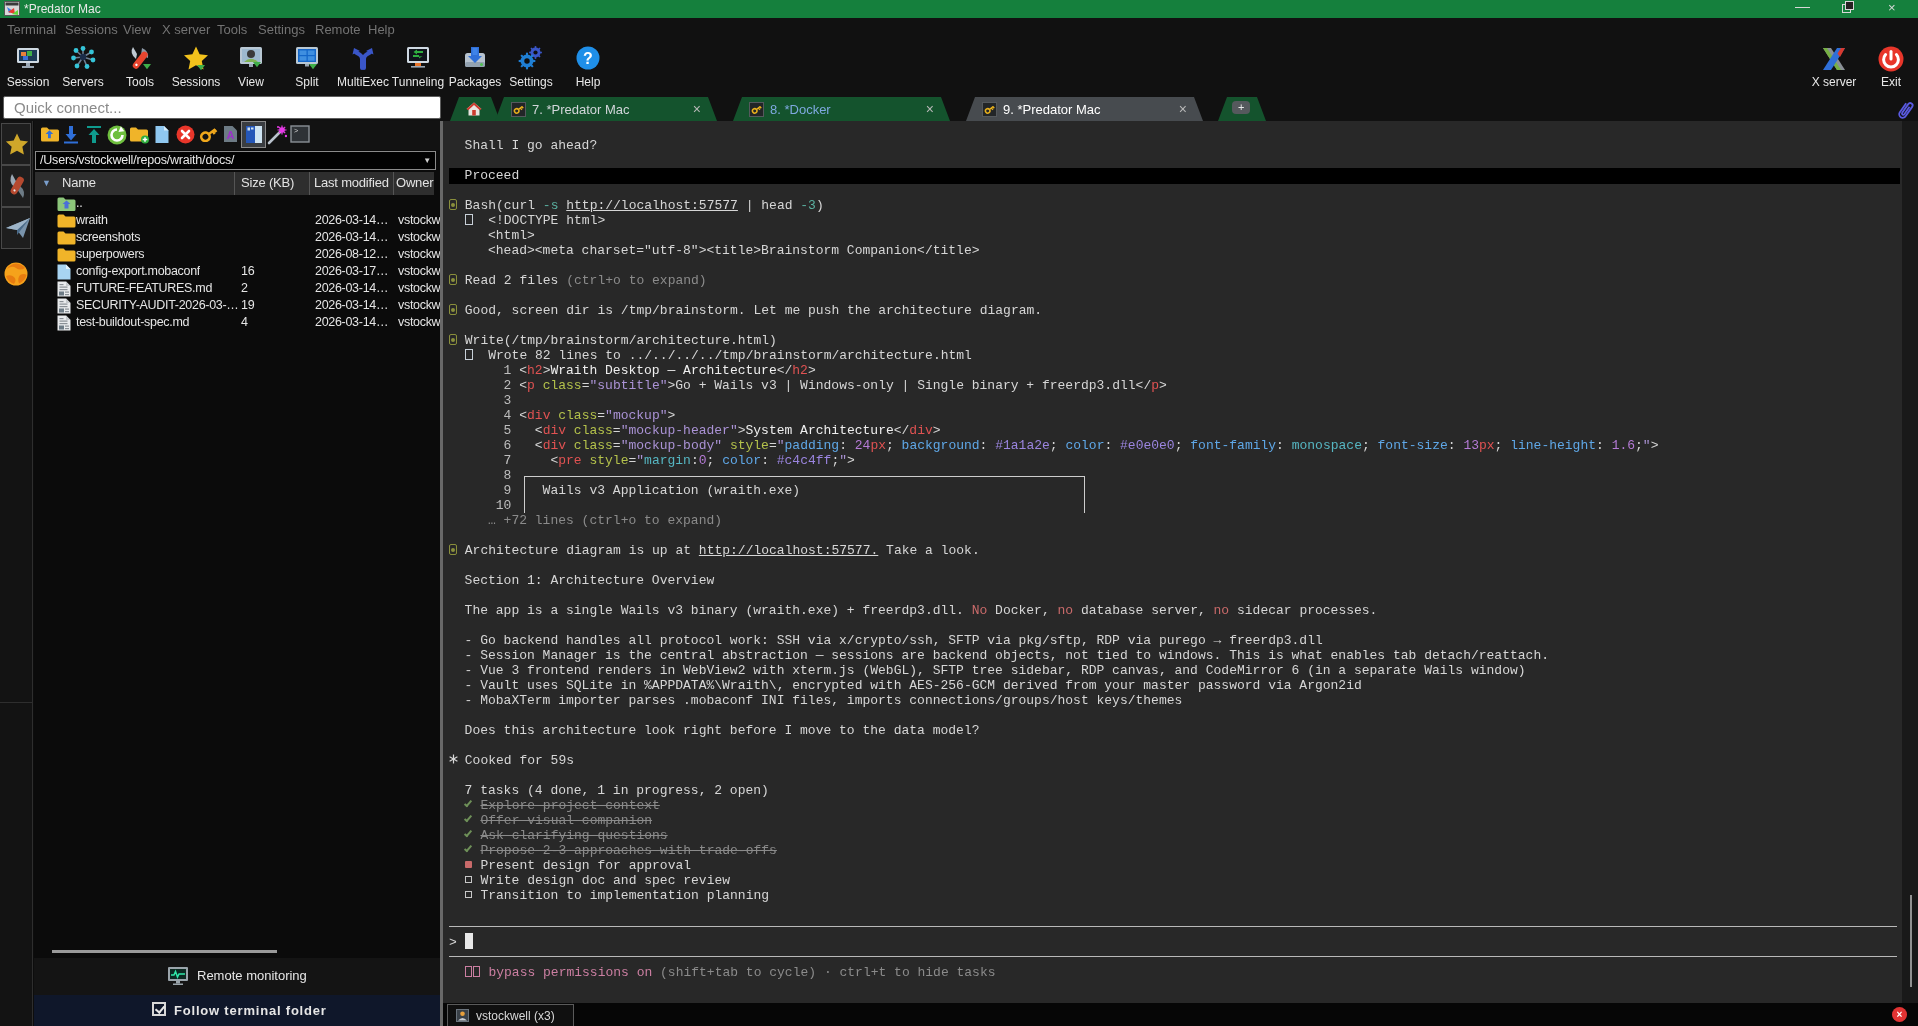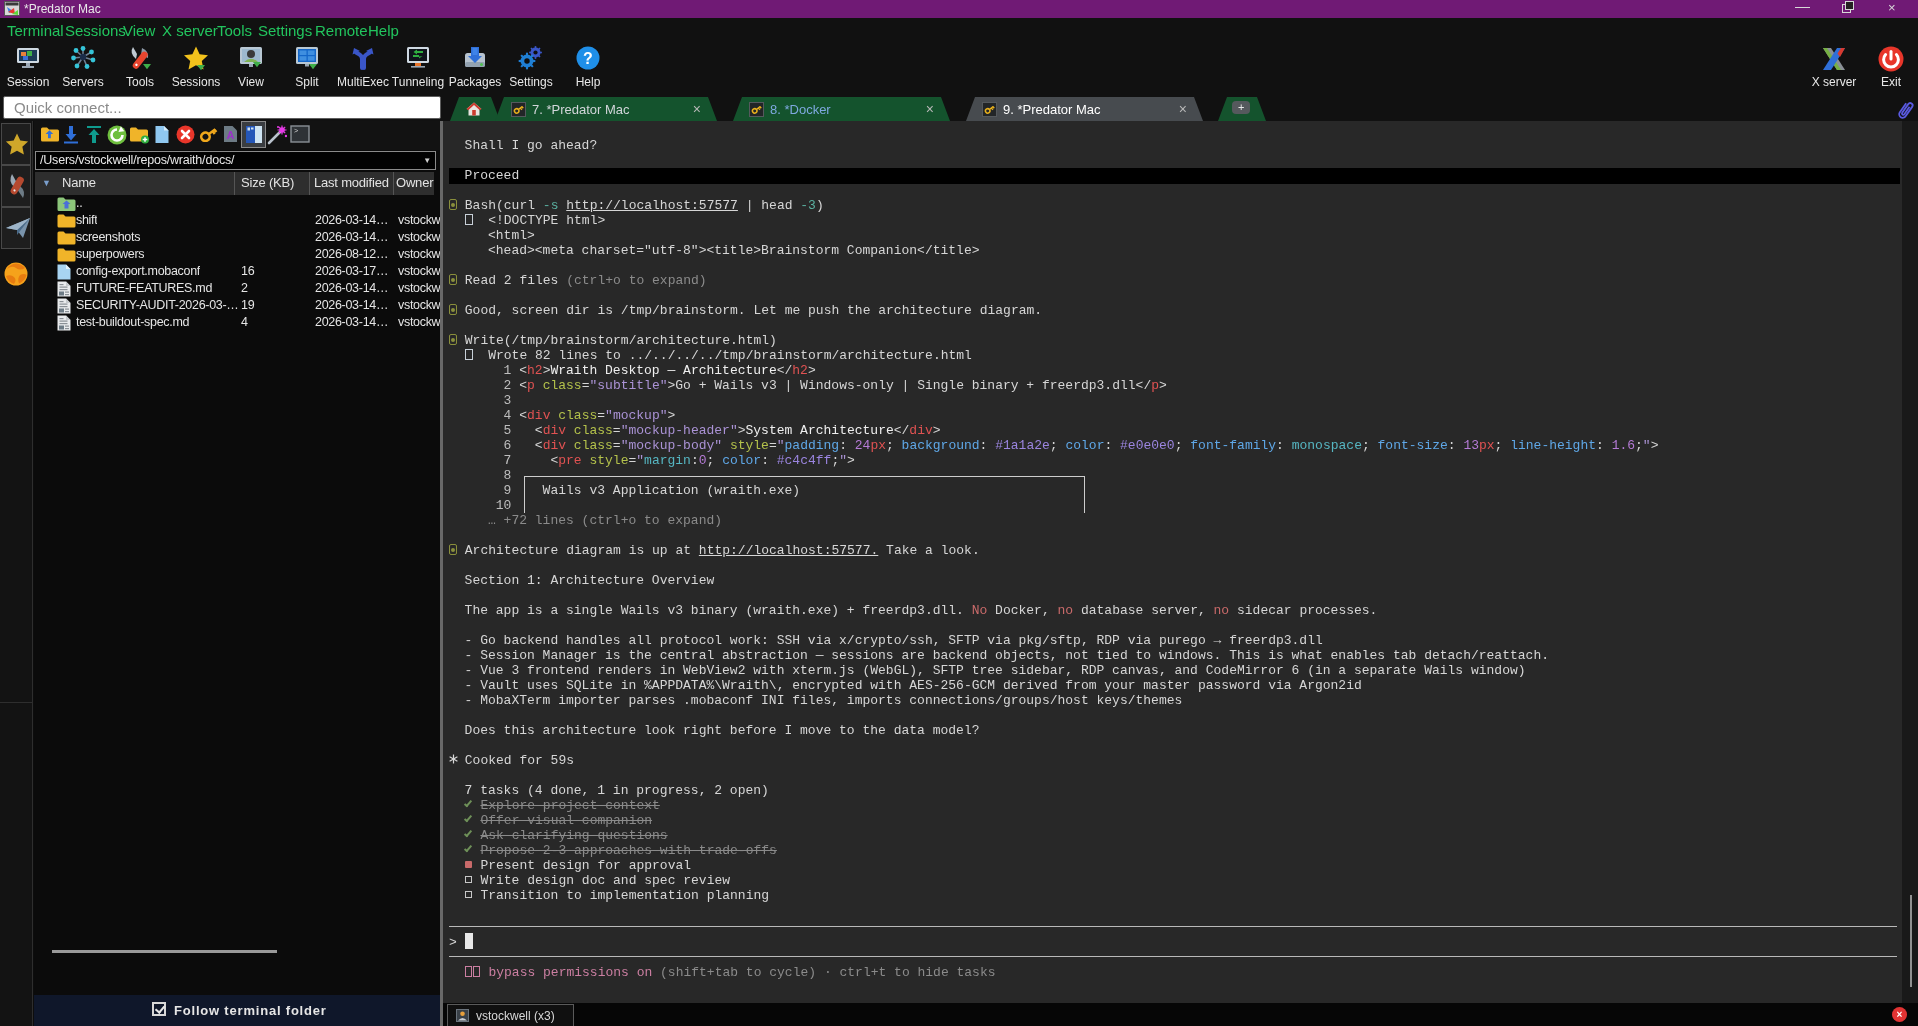--- a/index.html
+++ b/index.html
@@ -1,23 +1,23 @@
 <!DOCTYPE html>
 <html><head><meta charset="utf-8"><style>
 * { margin:0; padding:0; box-sizing:border-box; }
 html,body { width:1918px; height:1026px; overflow:hidden; background:#0d0d0d;
   font-family:"Liberation Sans", sans-serif; }
 
 
-#title { position:absolute; left:0; top:0; width:1918px; height:18px; background:#701a75; color:#e8e8e8; font-size:12px; }
+#title { position:absolute; left:0; top:0; width:1918px; height:18px; background:#15803d; color:#e8e8e8; font-size:12px; }
 #title .tname { position:absolute; left:24px; top:2px; }
 #winbtns span { position:absolute; top:0px; color:#d8d8d8; font-size:13px; }
 
 
-#menu { position:absolute; left:0; top:18px; width:1918px; height:24px; background:#111; color:#22c55e; font-size:15px; }
+#menu { position:absolute; left:0; top:18px; width:1918px; height:24px; background:#111; color:#737373; font-size:13px; }
 
 
 #toolbar { position:absolute; left:0; top:42px; width:1918px; height:53px; background:#111; }
 .tbtn { position:absolute; top:0; width:0; }
 .tico { position:absolute; left:0; top:3px; transform:translateX(-50%); }
 .tlab { position:absolute; top:33px; transform:translateX(-50%); color:#e8e8e8; font-size:12px; white-space:nowrap; }
 
 
 #qcrow { position:absolute; left:0; top:95px; width:1918px; height:26px; background:#111; }
 #qc { position:absolute; left:3px; top:1px; width:438px; height:23px; background:#ffffff; border:1px solid #5d5d5d; border-radius:2px; color:#8a8a8a; font-size:15px; padding-left:10px; padding-top:2px; }
@@ -415,21 +415,21 @@
         </svg></span>
       <span class="fname">..</span>
       <span class="fsize"></span>
       <span class="fdate"></span>
       <span class="fown"></span>
     </div>
     <div class="frow" style="top:92px">
       <span class="fico"><svg width="19" height="15" viewBox="0 0 19 15" style="">
           <path d="M0.5 3 Q0.5 1.5 2 1.5 L6.5 1.5 L8.5 3.5 L17 3.5 Q18.5 3.5 18.5 5 L18.5 13 Q18.5 14.5 17 14.5 L2 14.5 Q0.5 14.5 0.5 13 Z" fill="#f0b429"></path>
         </svg></span>
-      <span class="fname">shift</span>
+      <span class="fname">wraith</span>
       <span class="fsize"></span>
       <span class="fdate">2026-03-14…</span>
       <span class="fown">vstockw</span>
     </div>
     <div class="frow" style="top:109px">
       <span class="fico"><svg width="19" height="15" viewBox="0 0 19 15" style="">
           <path d="M0.5 3 Q0.5 1.5 2 1.5 L6.5 1.5 L8.5 3.5 L17 3.5 Q18.5 3.5 18.5 5 L18.5 13 Q18.5 14.5 17 14.5 L2 14.5 Q0.5 14.5 0.5 13 Z" fill="#f0b429"></path>
         </svg></span>
       <span class="fname">screenshots</span>
       <span class="fsize"></span>
@@ -497,20 +497,30 @@
           <rect x="2" y="10.5" width="5" height="4" fill="#6d7b85"></rect>
           <rect x="8" y="10.5" width="4" height="1.2" fill="#8a9096"></rect>
           <rect x="8" y="13" width="4" height="1.2" fill="#8a9096"></rect>
         </svg></span>
       <span class="fname">test-buildout-spec.md</span>
       <span class="fsize">4</span>
       <span class="fdate">2026-03-14…</span>
       <span class="fown">vstockw</span>
     </div>
   <div id="hscroll"></div>
+  <div id="rmon">
+      <span style="position:absolute;left:133px;top:8px"><svg width="22" height="20" viewBox="0 0 22 20" style="">
+          <rect x="1" y="1" width="20" height="14" rx="1" fill="#9aa4ab"></rect>
+          <rect x="3" y="3" width="16" height="10" fill="#0c2a22"></rect>
+          <path d="M4 9 L7 9 L8.5 5.5 L10.5 11 L12 8 L18 8" stroke="#2fe8a8" stroke-width="1.5" fill="none"></path>
+          <rect x="9" y="15" width="4" height="2.5" fill="#9aa4ab"></rect>
+          <rect x="6" y="17.5" width="10" height="1.5" fill="#9aa4ab"></rect>
+        </svg></span>
+      <span style="position:absolute;left:163px;top:10px;color:#e6e6e6;font-size:13px">Remote monitoring</span>
+    </div>
   <div id="followrow">
       <span class="cbx"></span>
       <span style="position:absolute;left:140px;top:8px;color:#e6e6e6;font-size:13px;letter-spacing:0.8px">Follow terminal folder</span>
     </div>
 </div>
 <div id="fsplit"></div>
 
 <div id="term">
   <div id="procbar"></div>
   <div id="codebox"></div>

